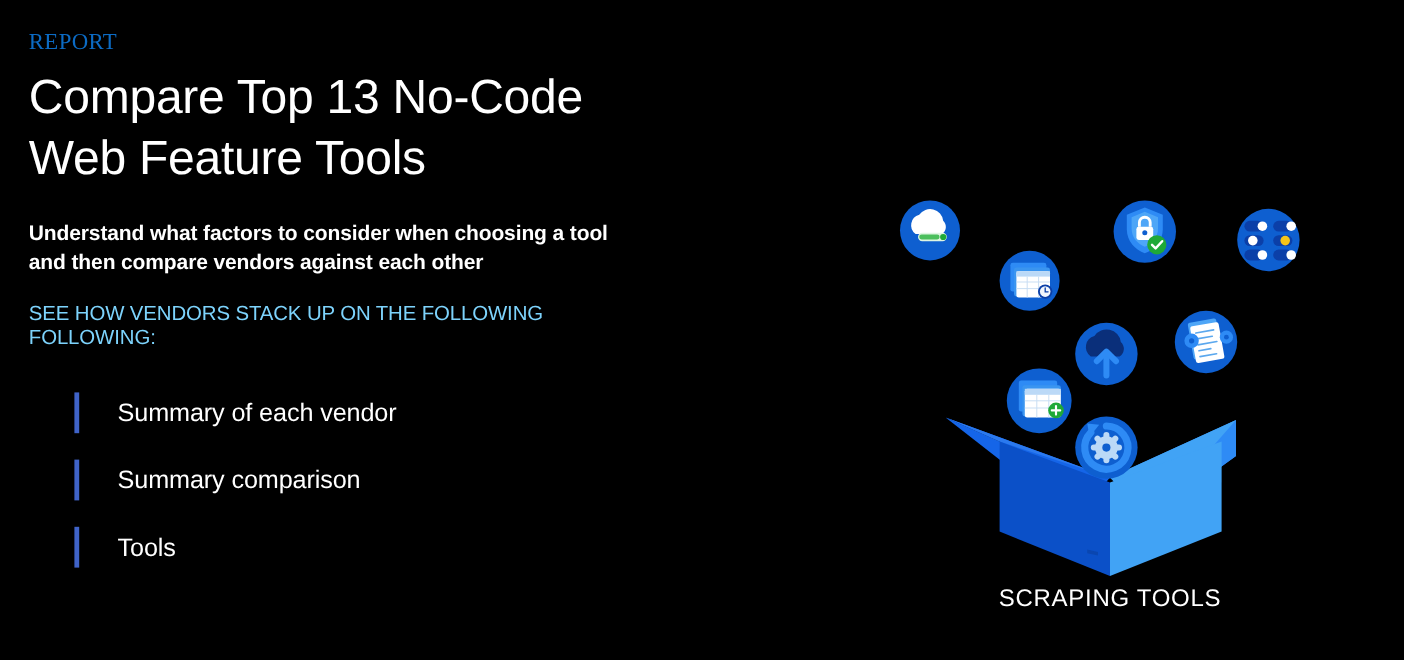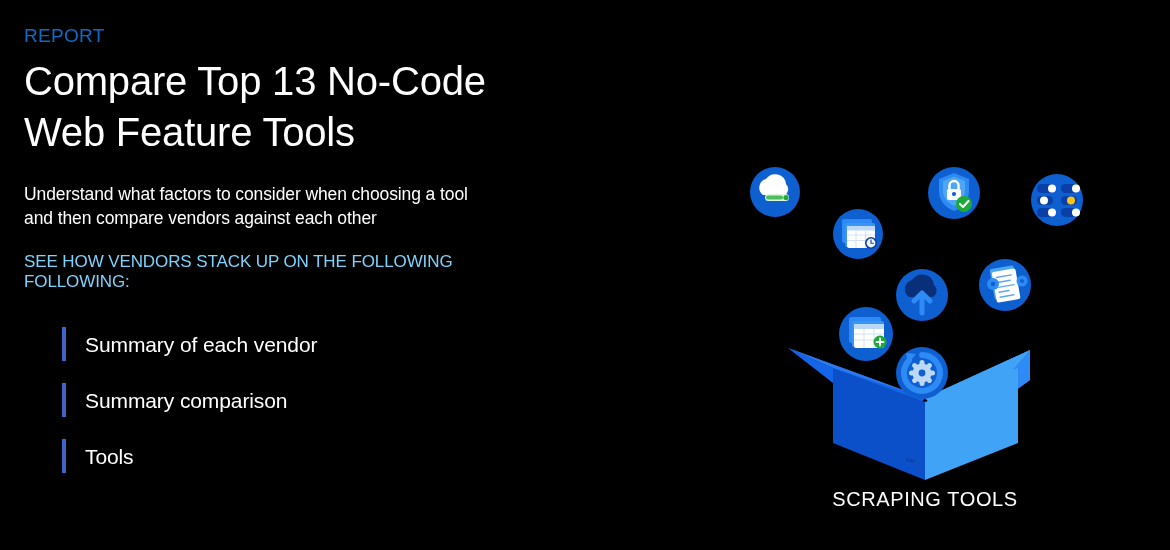--- a/index.html
+++ b/index.html
@@ -21,35 +21,36 @@
     position:absolute;
     left:24px; top:26px;
     width:600px;
   }
   .eyebrow {
     font-size:19px;
     font-weight:400;
     letter-spacing:0.3px;
     color:#0C6BC4;
     line-height:1.1;
+    font-family:Liberation Serif, serif;
   }
   .headline {
     margin-top:9px;
     font-size:40px;
     font-weight:400;
     color:#FFFFFF;
     line-height:1.27;
     letter-spacing:-0.2px;
   }
   .headline .line { display:block; }
 
   .subcopy {
     margin-top:26px;
     font-size:17.5px;
-    font-weight:400;
+    font-weight:700;
     color:#FFFFFF;
     line-height:1.33;
     letter-spacing:-0.1px;
     max-width:540px;
   }
   .subcopy .line { display:block; }
 
   .criteria-heading {
     margin-top:22px;
     font-size:17px;
@@ -65,21 +66,21 @@
   .criteria-list {
     position:absolute;
     left:62px; top:316px;
     list-style:none;
   }
   .criteria-item {
     position:relative;
     height:56px;
     display:flex;
     align-items:center;
-    padding-left:23px;
+    padding-left:36px;
   }
   .criteria-item .bar {
     position:absolute;
     left:0; top:11px;
     width:4px; height:34px;
     background:#3F63C8;
   }
   .criteria-item .label {
     font-size:21px;
     font-weight:400;

